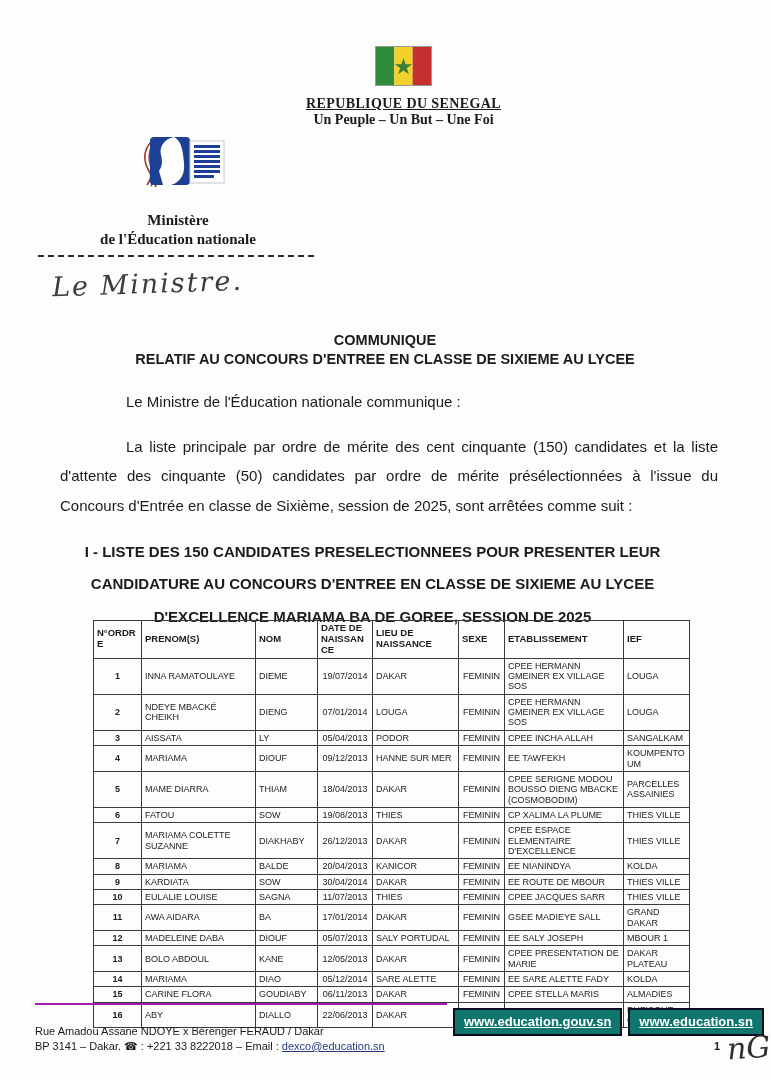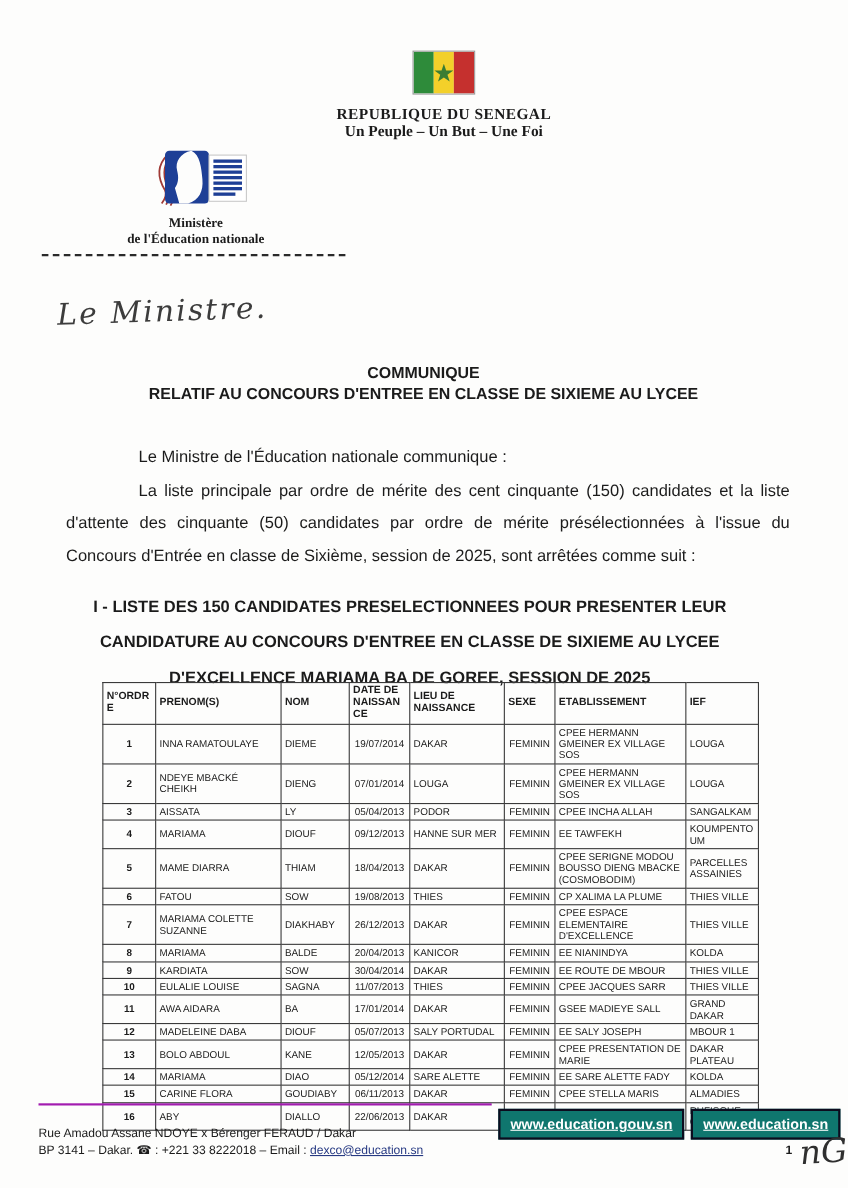--- a/index.html
+++ b/index.html
@@ -10,39 +10,39 @@
     margin:0 auto;
     background:#fdfdfc;
     color:#1b1b1b;
     font-family:"Liberation Sans", sans-serif;
     overflow:hidden;
   }
   
   .nat-header { position:absolute; top:46px; left:0; width:100%; text-align:center; }
   .flag { display:inline-block; margin-left:36px; width:57px; height:40px; border:1px solid #999; line-height:0; }
   .flag svg { display:block; }
-  .republic { margin-top:6px; margin-left:36px; font-family:"Liberation Serif", serif; font-weight:bold; font-size:14px; letter-spacing:.4px; }
+  .republic { margin-top:6px; margin-left:36px; font-family:"Liberation Serif", serif; font-weight:bold; font-size:14px; letter-spacing:.4px;text-decoration:underline; }
   .motto { margin-left:36px; font-family:"Liberation Serif", serif; font-weight:bold; font-size:14px; }
   
   .ministry { position:absolute; top:133px; left:38px; width:280px; text-align:center; }
   .ministry-logo { width:96px; height:60px; margin:0 auto; }
-  .ministry-name { margin-top:2px; font-family:"Liberation Serif", serif; font-weight:bold; font-size:12px; line-height:1.25; }
+  .ministry-name { margin-top:18px; font-family:"Liberation Serif", serif; font-weight:bold; font-size:15px; line-height:1.25; }
   .dashes { margin-top:6px; width:276px; border-bottom:2.5px dashed #2a2a2a; }
   
   .salutation {
     position:absolute; top:268px; left:52px;
     font-family:"DejaVu Serif", serif; font-style:italic;
     font-size:27px; color:#3c3c3c; transform:rotate(-2deg);
     letter-spacing:2px;
   }
   
   .com-title { position:absolute; top:331px; left:55px; width:660px; text-align:center; font-weight:bold; font-size:14.5px; line-height:1.28; }
   
   .body-text { position:absolute; left:60px; width:658px; font-size:15px; line-height:1.95; }
-  .p1 { top:401px; text-indent:66px; }
+  .p1 { top:387px; text-indent:66px; }
   .p2 { top:432px; text-indent:66px; text-align:justify; }
   
   .section-heading { position:absolute; top:536px; left:60px; width:625px; font-weight:bold; font-size:15px; line-height:2.15;text-align:center; }
   
   .tbl-wrap { position:absolute; top:620px; left:93px; width:596px; }
   table.candidates { width:100%; border-collapse:collapse; table-layout:fixed; }
   table.candidates th, table.candidates td {
     border:1.4px solid #3a3a3a;
     font-size:9px; line-height:1.15;
     padding:2px 3px; vertical-align:middle;

